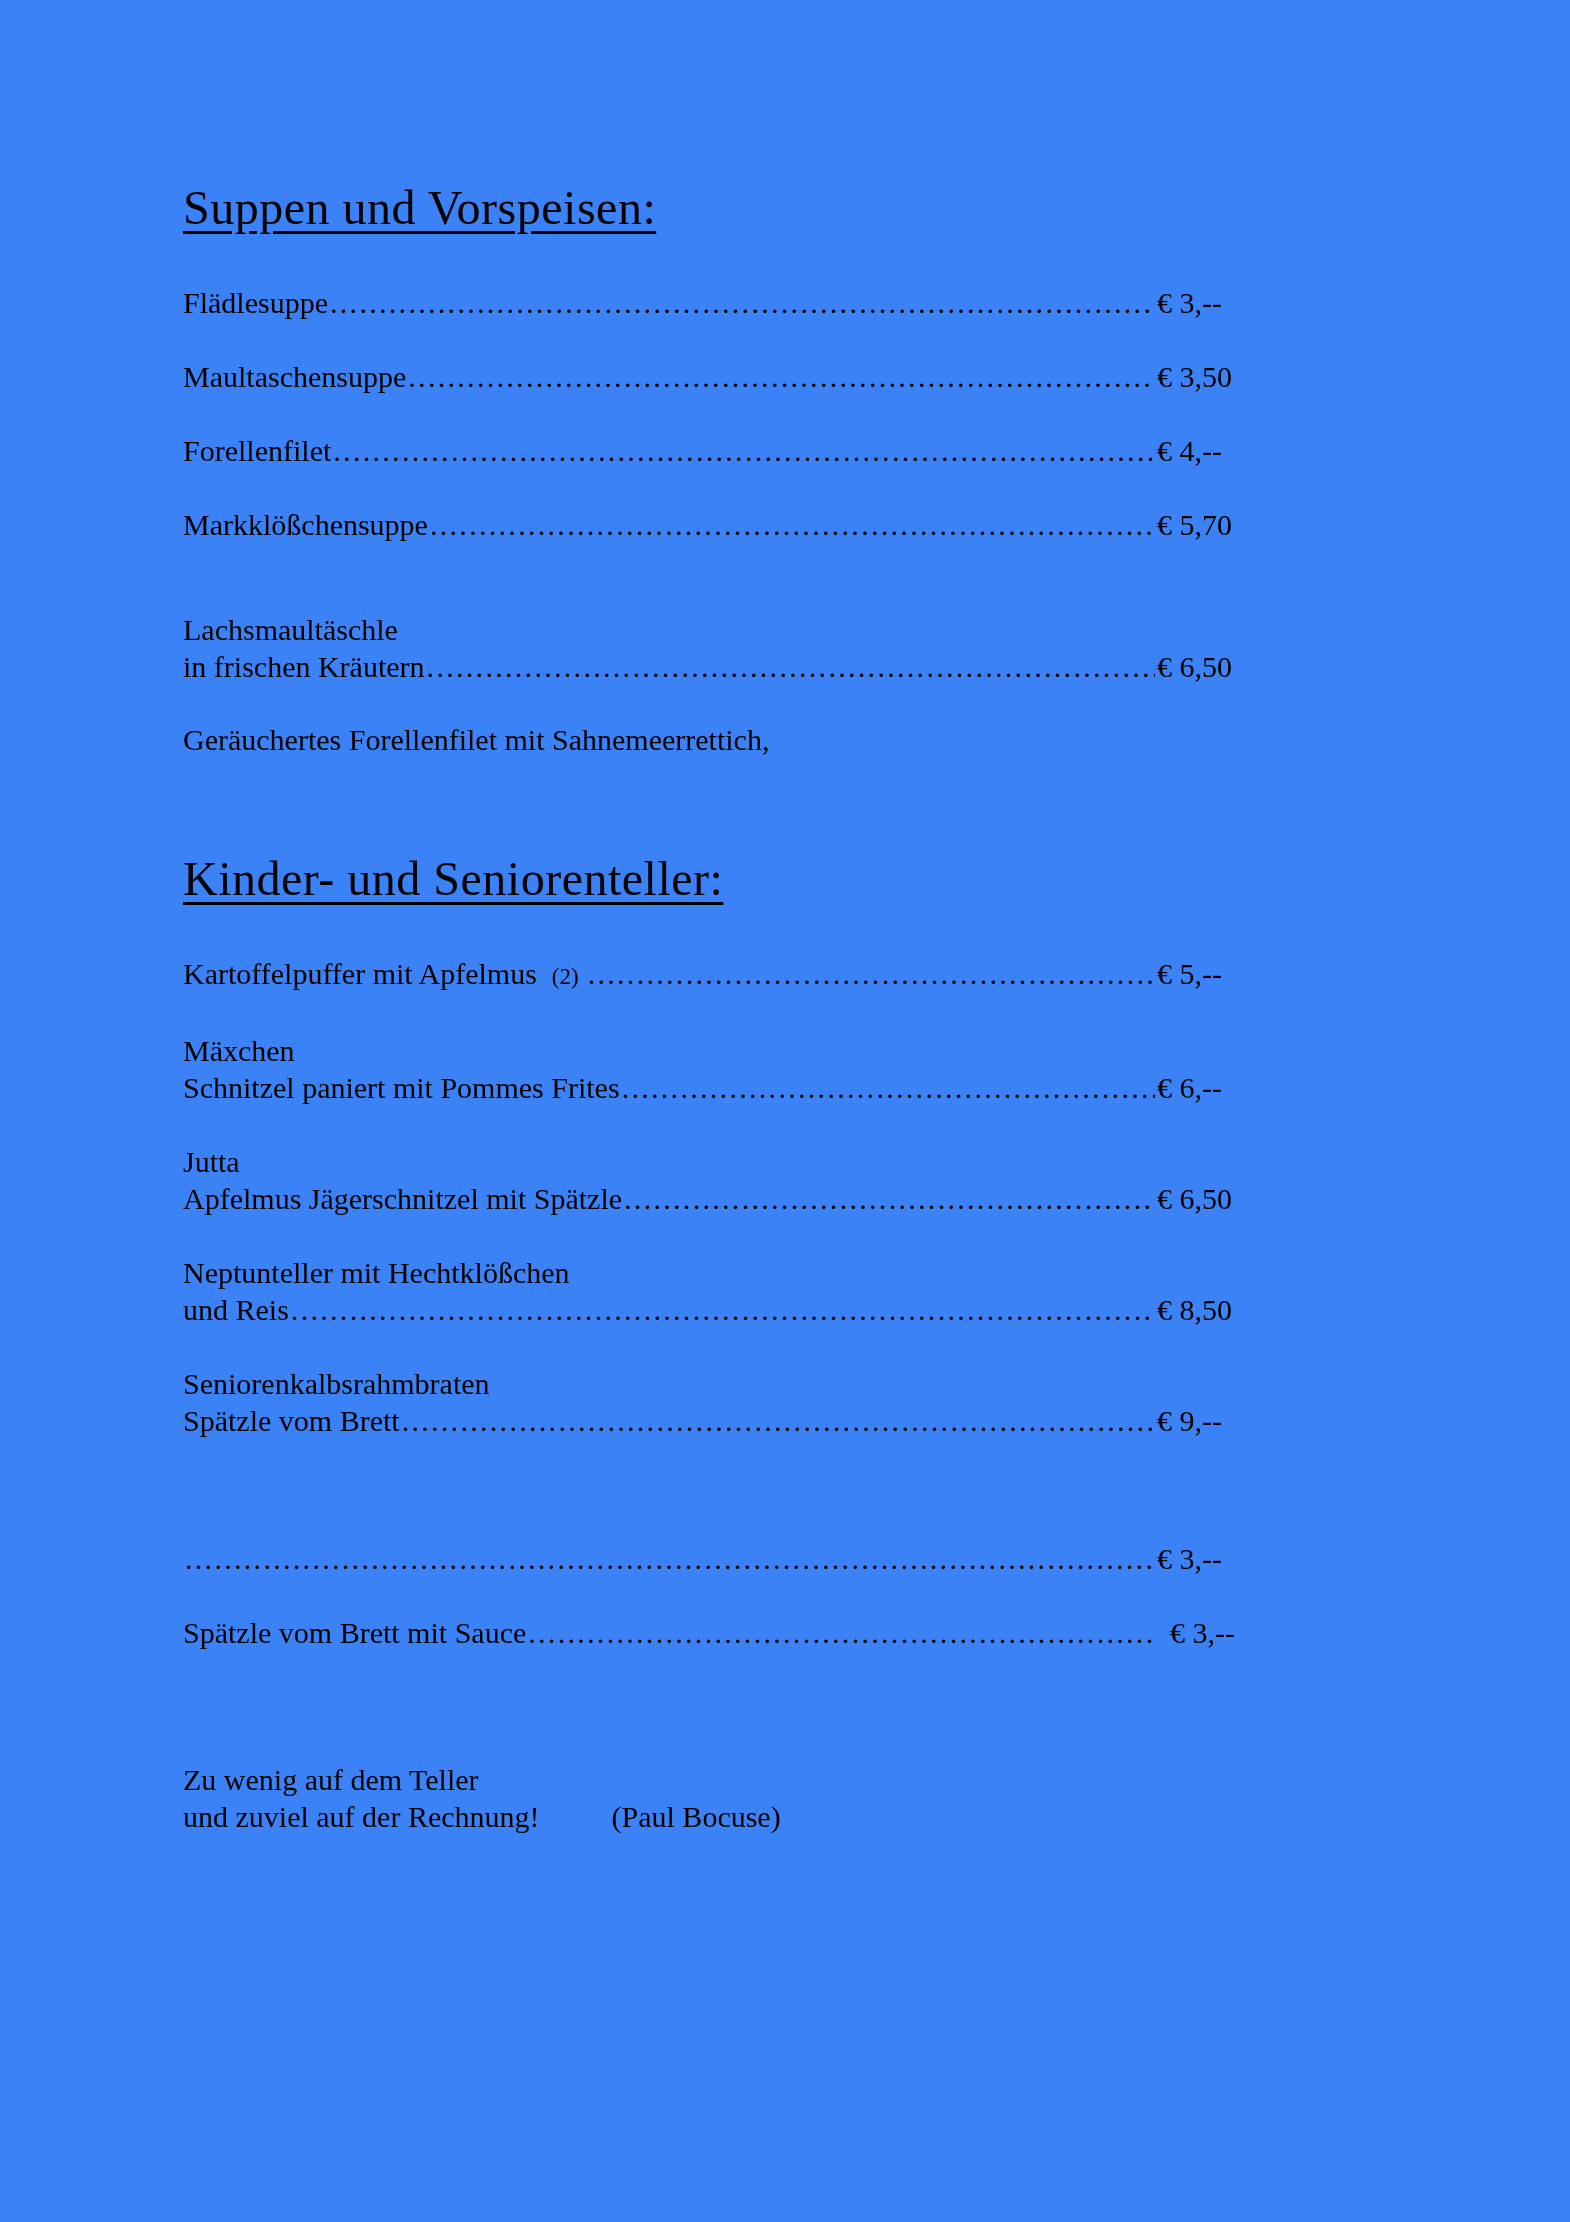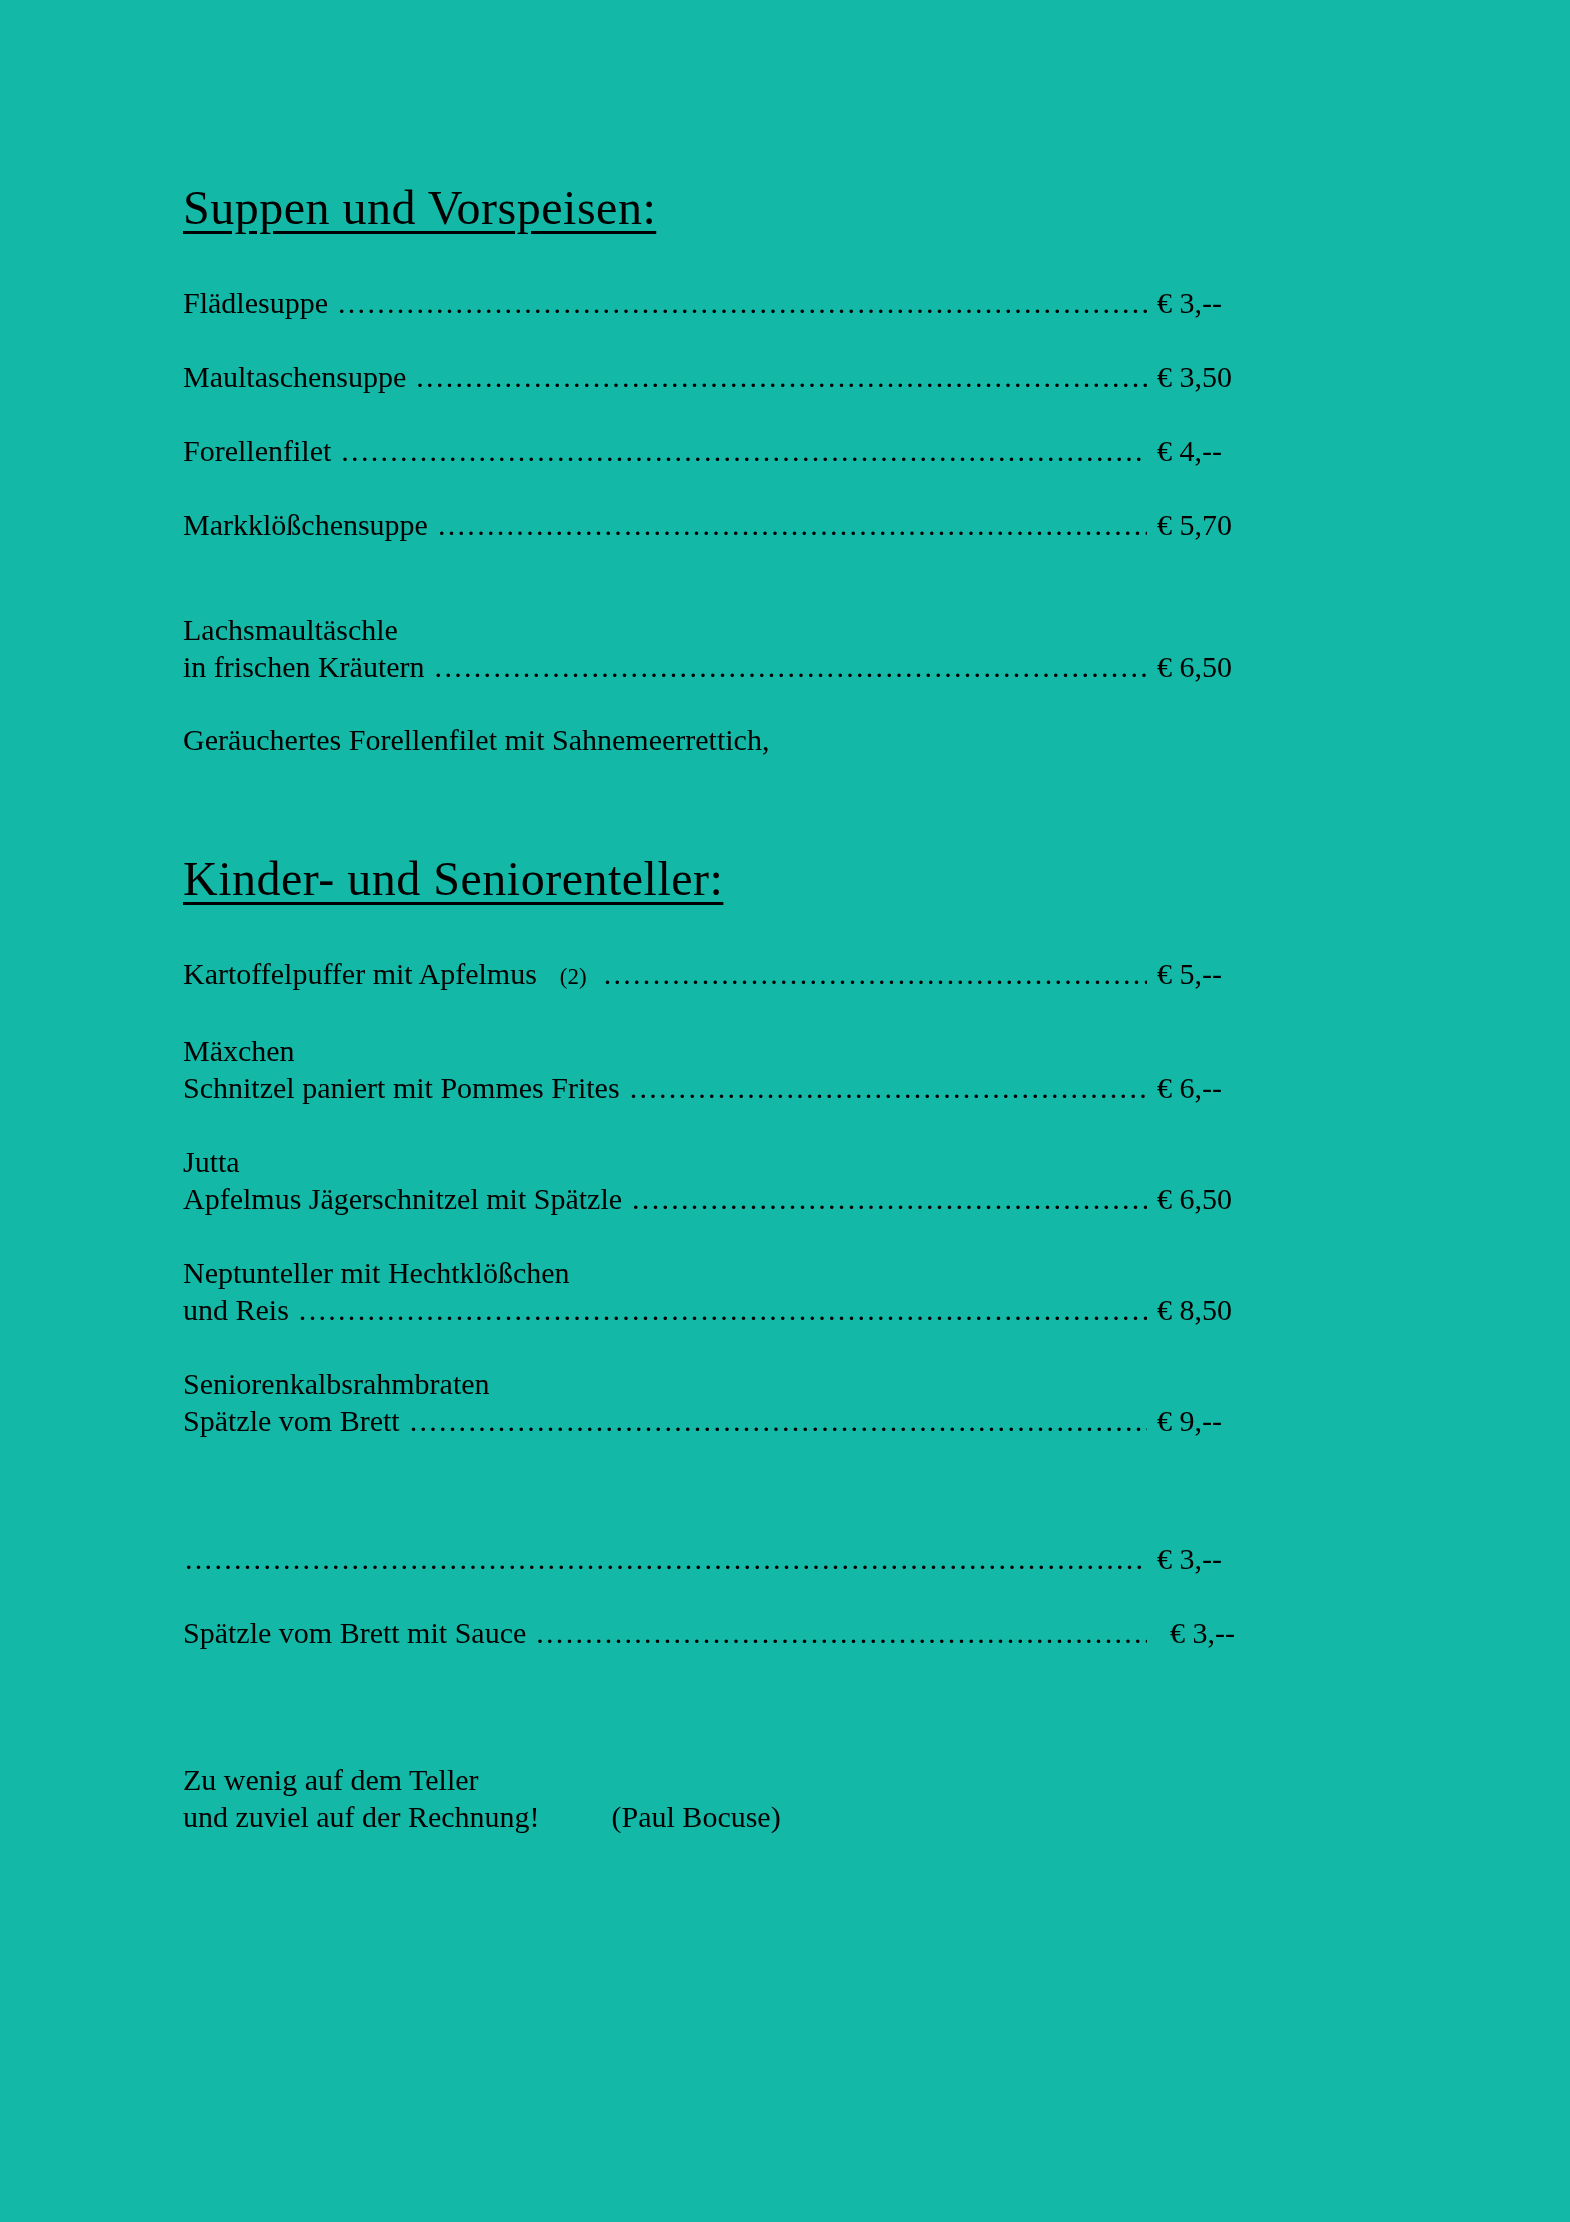--- a/index.html
+++ b/index.html
@@ -1,21 +1,21 @@
 <!DOCTYPE html>
 <html><head>
 <meta charset="utf-8">
 <style>
   html,body{margin:0;padding:0;background:#9a9a9a;}
   .page{
     position:relative;
     width:1570px;
     height:2222px;
     margin:0 auto;
-    background:#14b8a6;
+    background:#3b82f6;
     color:#000000;
     font-family:"Liberation Serif","DejaVu Serif",serif;
     box-sizing:border-box;
     padding:182px 0 0 183px;
     overflow:hidden;
   }
   .menu-body{width:1052px;}
   section{display:block;}
   h2{
     margin:0;
@@ -27,21 +27,20 @@
   h2 .hd{
     text-decoration:underline;
     text-decoration-thickness:3px;
     text-underline-offset:7px;
   }
   .item{margin:0;}
   .line{
     font-size:30px;
     line-height:37px;
     white-space:nowrap;
-    gap:8px;
   }
   .line.priced{
     display:flex;
     align-items:baseline;
     white-space:normal;
   }
   .nm{flex:0 0 auto;white-space:nowrap;}
   .note{
     font-size:23px;
     white-space:nowrap;

